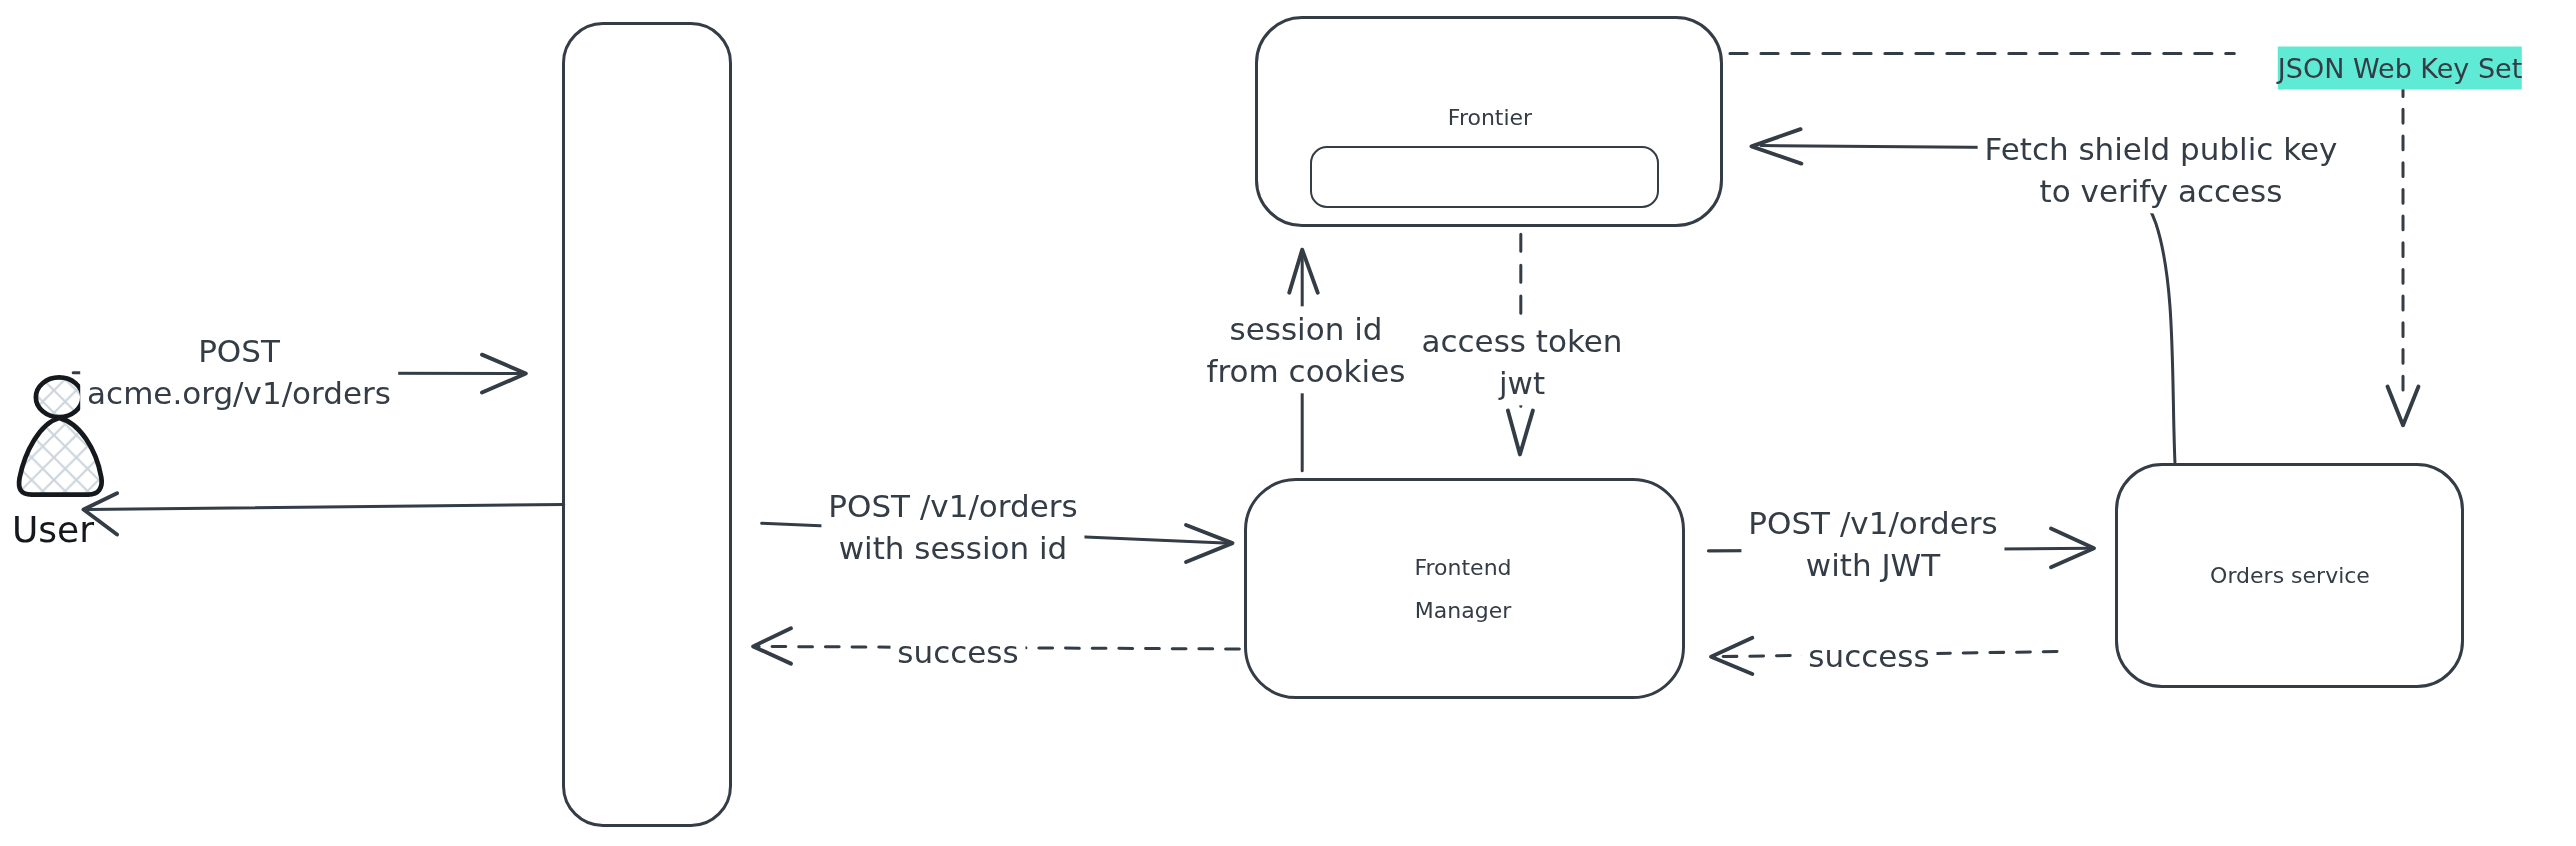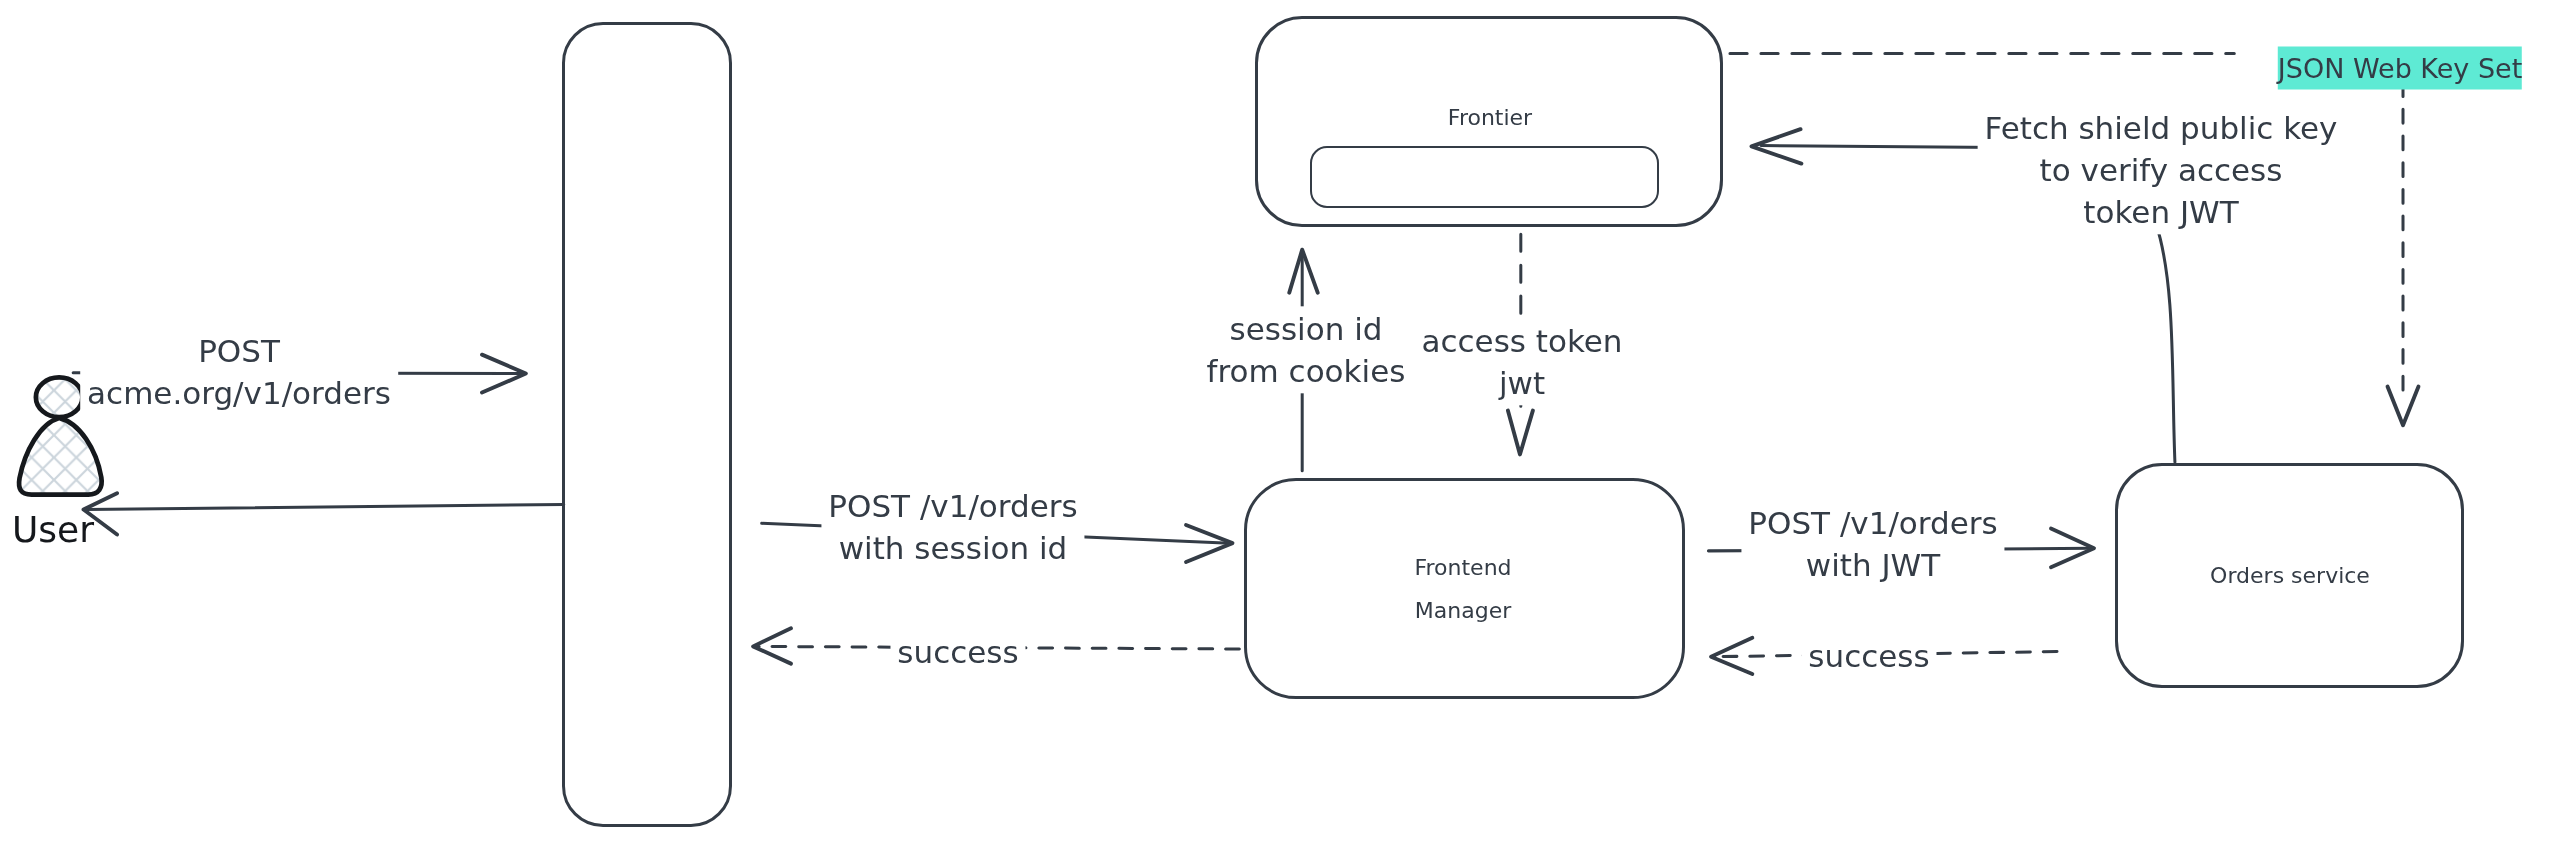--- a/index.html
+++ b/index.html
@@ -148,17 +148,16 @@
   </div>
   <div class="lbl edge-lbl l-fm-orders">
     <div>POST /v1/orders</div>
     <div>with JWT</div>
   </div>
   <div class="lbl edge-lbl l-succ-left">success</div>
   <div class="lbl edge-lbl l-succ-right">success</div>
   <div class="lbl edge-lbl l-fetch">
     <div>Fetch shield public key</div>
     <div>to verify access</div>
-    <div>token JWT</div>
   </div>
 
 </div>
 
 
 </body></html>

